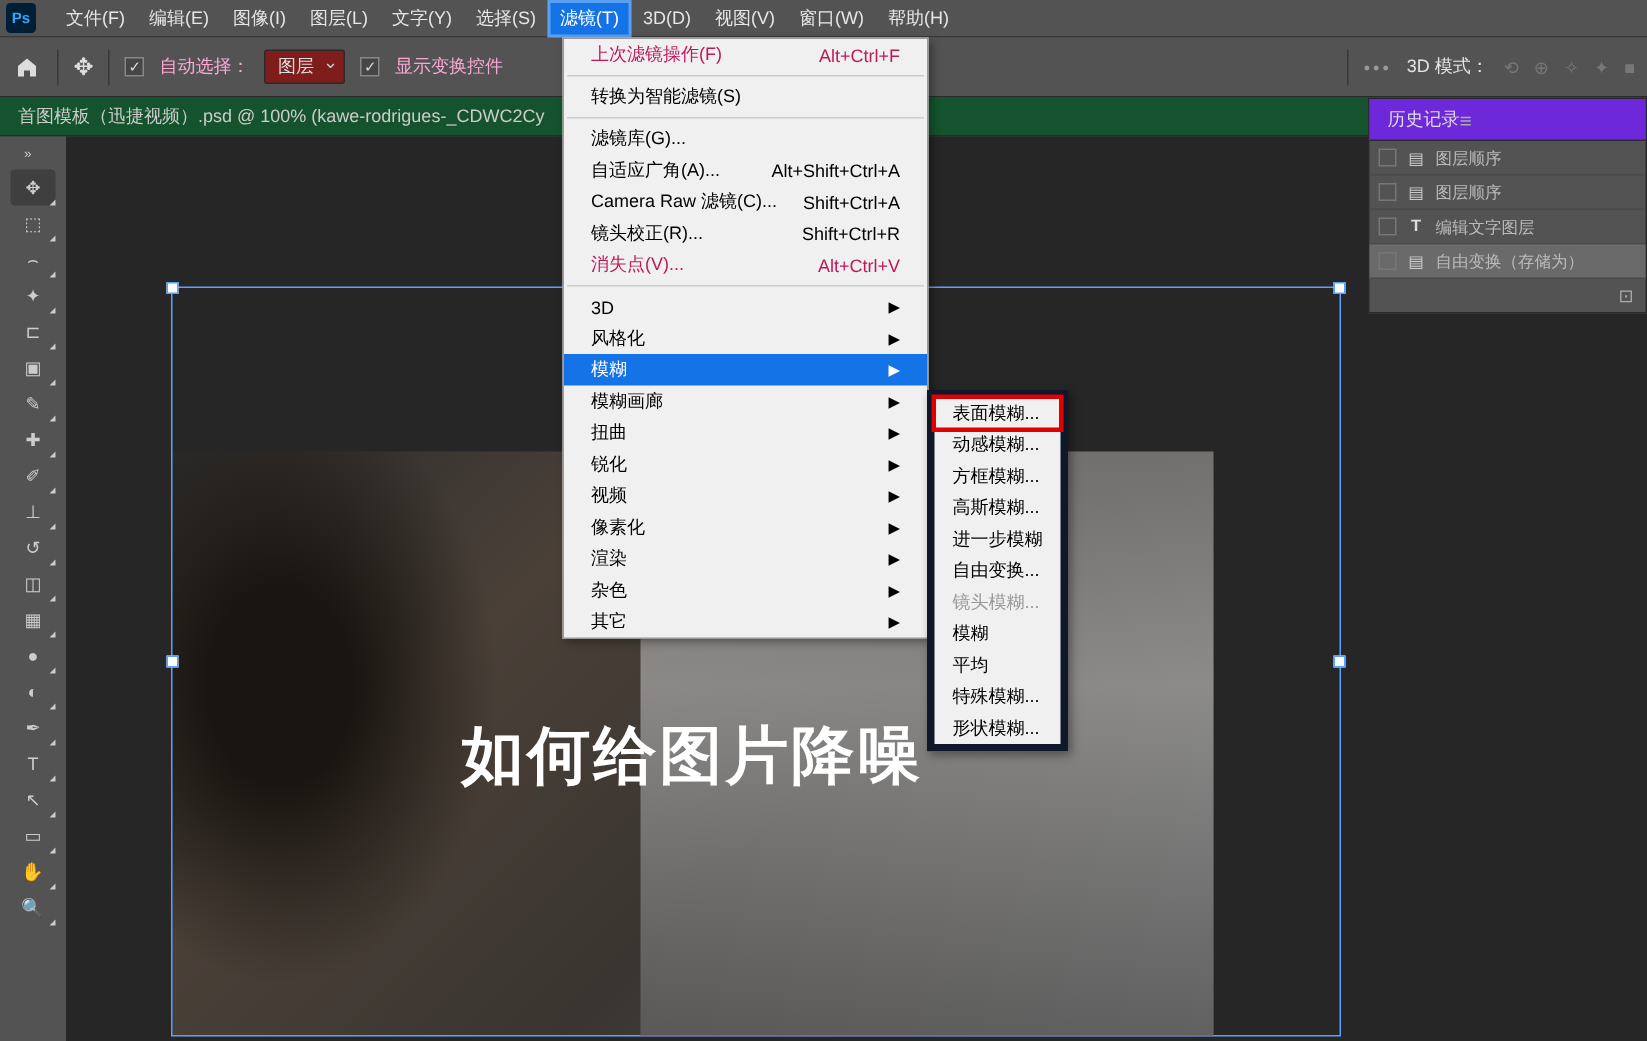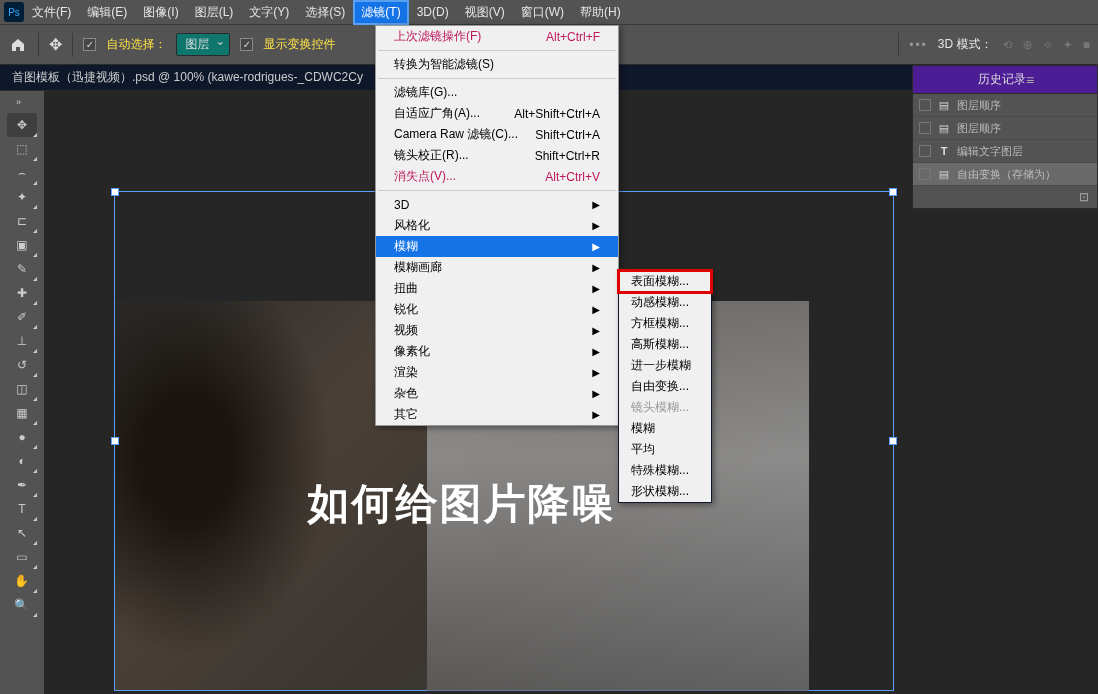--- a/index.html
+++ b/index.html
@@ -1,30 +1,30 @@
 <!DOCTYPE html>
 <html><head>
 <meta charset="utf-8">
 <style>
 *{margin:0;padding:0;box-sizing:border-box;font-family:"Microsoft YaHei",sans-serif;font-size:12px;user-select:none}
 body{background:#535353;color:#ddd;width:1098px;height:694px;overflow:hidden;position:relative}
 .menubar{height:25px;background:#535353;display:flex;align-items:center;padding:0 4px;border-bottom:1px solid #383838}
-.ps-logo{width:20px;height:20px;background:#001e36;color:#31a8ff;display:flex;align-items:center;justify-content:center;font-weight:normal;font-size:10px;border-radius:3px;}
+.ps-logo{width:20px;height:20px;background:#001e36;color:#31a8ff;display:flex;align-items:center;justify-content:center;font-weight:bold;font-size:10px;border-radius:3px;margin-right:12px}
 .menu-item{padding:0 8px;height:25px;display:flex;align-items:center;cursor:pointer;color:#e6e6e6}
 .menu-item.active{background:#1473e6;color:#fff;border:2px solid #5aa0f0;padding:0 6px}
 .optbar{height:40px;background:#535353;display:flex;align-items:center;padding:0 8px;gap:10px;border-bottom:1px solid #2a2a2a}
 .home-icon{width:20px;height:20px;display:flex;align-items:center;justify-content:center}
 .divider{width:1px;height:24px;background:#3a3a3a}
-.opt-text{color:#fde047}
+.opt-text{color:#f9a8d4}
 .checkbox{width:13px;height:13px;border:1px solid #888;display:inline-flex;align-items:center;justify-content:center;background:#464646}
 .checkbox.checked::after{content:"✓";color:#ddd;font-size:10px}
-.select-box{background:#0f766e;border:1px solid #2a2a2a;padding:2px 20px 2px 8px;position:relative;border-radius:2px}
+.select-box{background:#7f1d1d;border:1px solid #2a2a2a;padding:2px 20px 2px 8px;position:relative;border-radius:2px}
 .select-box::after{content:"⌄";position:absolute;right:4px;top:0;color:#ccc}
 .dots{color:#999;letter-spacing:2px}
-.docbar{height:26px;background:#0f172a;display:flex;align-items:center;padding:0 12px;color:#ccc;font-size:11px;border-bottom:1px solid #2a2a2a}
+.docbar{height:26px;background:#14532d;display:flex;align-items:center;padding:0 12px;color:#ccc;font-size:11px;border-bottom:1px solid #2a2a2a}
 .docbar .x{margin-left:14px;color:#999}
 .main{display:flex;height:calc(694px - 91px)}
 .toolbox{width:44px;background:#535353;display:flex;flex-direction:column;align-items:center;padding-top:6px;gap:2px}
 .tool-double{width:12px;height:10px;color:#ccc;font-size:9px;margin-bottom:4px}
 .tool{width:30px;height:24px;display:flex;align-items:center;justify-content:center;color:#ccc;cursor:pointer;position:relative}
 .tool.sel{background:#3f3f3f;border-radius:3px}
 .tool .tri{position:absolute;right:0;bottom:0;width:0;height:0;border-left:4px solid transparent;border-bottom:4px solid #ccc}
 .canvas-area{flex:1;background:#262626;position:relative;overflow:hidden}
 .canvas-img{position:absolute;left:70px;top:210px;width:695px;height:390px;background:linear-gradient(135deg,#2b2b2b 0%,#4a4038 30%,#3a3530 60%,#555 100%)}
 .canvas-img::before{content:"";position:absolute;left:0;top:0;width:35%;height:100%;background:radial-gradient(ellipse at 30% 40%,#1a1510 20%,transparent 60%)}
@@ -33,26 +33,26 @@
 .sel-handles{position:absolute;left:0;top:-110px;width:780px;height:500px;border:1px solid #5aa0ff}
 .handle{position:absolute;width:8px;height:8px;background:#fff;border:1px solid #5aa0ff}
 .h-tl{left:-4px;top:-4px}.h-tm{left:50%;top:-4px;margin-left:-4px}.h-tr{right:-4px;top:-4px}
 .h-ml{left:-4px;top:50%;margin-top:-4px}.h-mr{right:-4px;top:50%;margin-top:-4px}
 .dropdown{position:absolute;left:375px;top:25px;width:244px;background:#f0f0f0;color:#000;box-shadow:2px 2px 6px rgba(0,0,0,.4);z-index:100;border:1px solid #999}
 .dd-item{height:21px;display:flex;align-items:center;justify-content:space-between;padding:0 18px;cursor:default;position:relative}
 .dd-item.disabled{color:#be185d}
 .dd-item.hl{background:#1473e6;color:#fff}
 .dd-item .arrow{font-size:10px}
 .dd-sep{height:1px;background:#ccc;margin:3px 2px}
-.submenu{position:absolute;left:618px;top:270px;width:94px;background:#f0f0f0;color:#000;box-shadow:2px 2px 6px rgba(0,0,0,.4);z-index:101;border:1px solid #0f172a}
+.submenu{position:absolute;left:618px;top:260px;width:94px;background:#f0f0f0;color:#000;box-shadow:2px 2px 6px rgba(0,0,0,.4);z-index:101;border:5px solid #0f172a}
 .sm-item{height:21px;display:flex;align-items:center;padding:0 12px;cursor:default}
 .sm-item.disabled{color:#999}
 .sm-item.boxed{outline:3px solid #e00000;outline-offset:-1px}
 .history-panel{position:absolute;right:0;top:65px;width:186px;background:#535353;border:1px solid #2a2a2a}
-.panel-tab{height:28px;display:flex;align-items:center;padding:0 12px;background:#4c1d95;border-bottom:1px solid #2a2a2a;justify-content:center}
+.panel-tab{height:28px;display:flex;align-items:center;padding:0 12px;background:#6d28d9;border-bottom:1px solid #2a2a2a;justify-content:flex-start}
 .panel-tab .lines{color:#aaa;font-size:14px;letter-spacing:-2px}
 .hist-row{height:23px;display:flex;align-items:center;padding:0 6px;gap:6px;border-bottom:1px solid #4a4a4a}
 .hist-row.sel{background:#6a6a6a}
 .hist-cb{width:12px;height:12px;border:1px solid #777}
 .hist-ico{width:14px;height:14px;display:flex;align-items:center;justify-content:center;color:#ccc;font-size:11px}
 .hist-t{color:#bbb;font-size:11px}
 .hist-ico.t{color:#ddd;font-weight:bold}
 .panel-foot{height:22px;display:flex;align-items:center;justify-content:flex-end;padding:0 8px;color:#aaa}
 .sep-right{margin-left:auto}
 .move-icon{font-size:16px}

